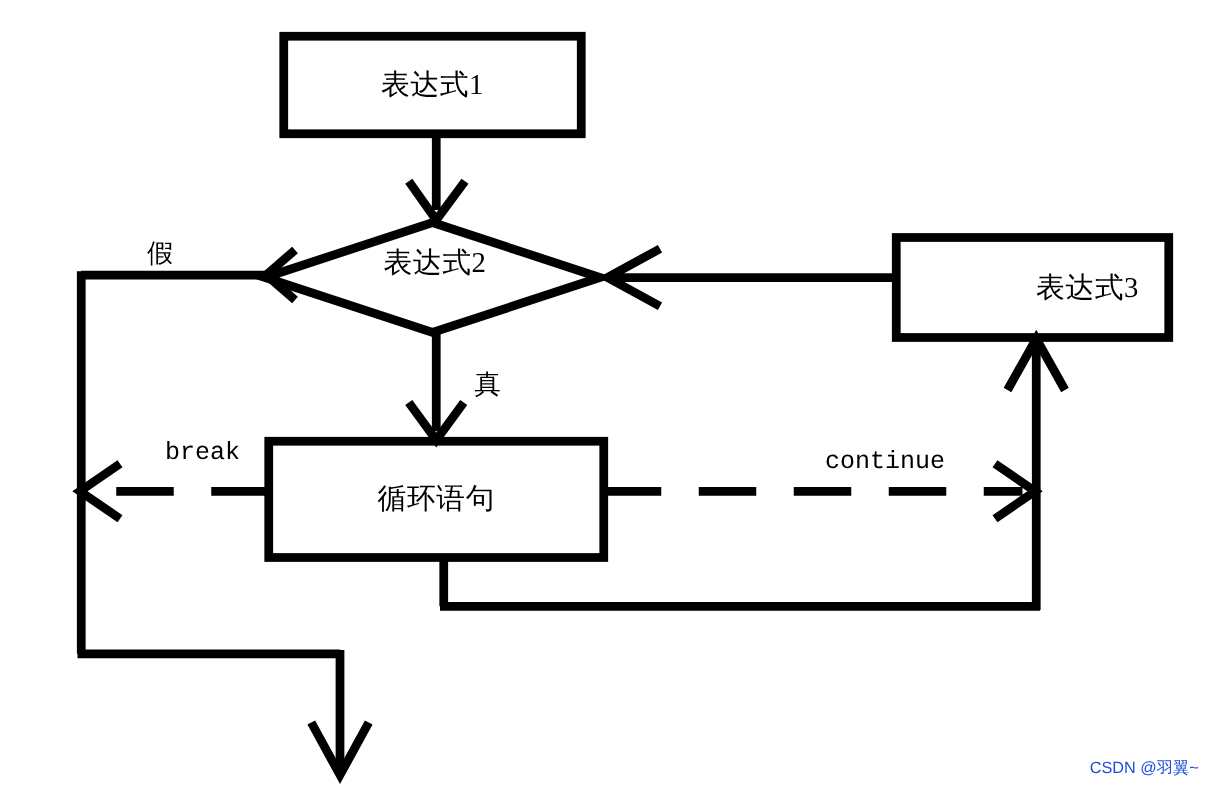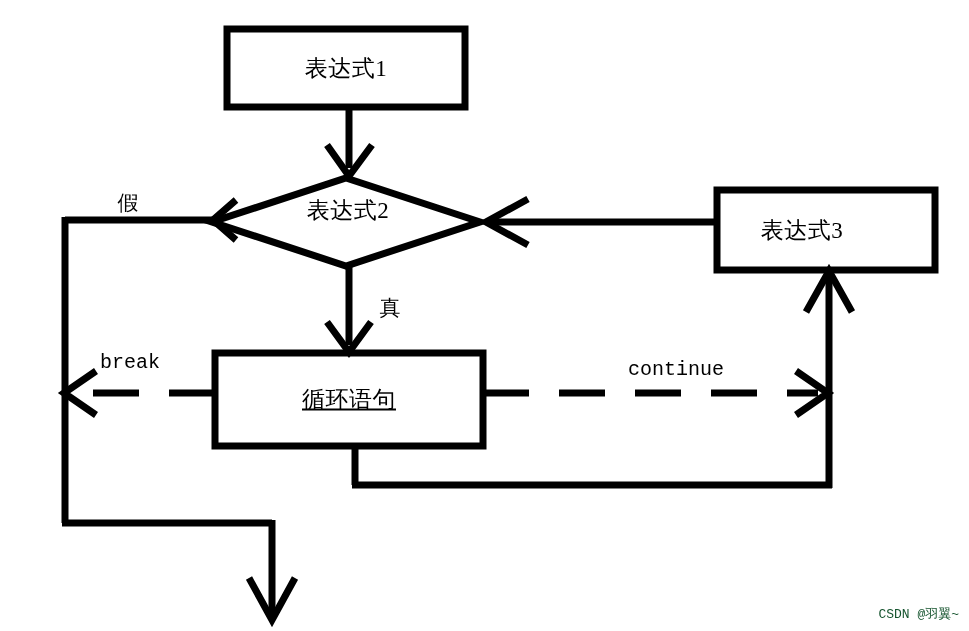--- a/index.html
+++ b/index.html
@@ -36,28 +36,29 @@
   .label-cjk {
     font-size: 23px;
     letter-spacing: 0.5px;
   }
   .label-small-cjk {
     font-size: 21px;
   }
   .label-mono {
     font-family: "Liberation Mono", "DejaVu Sans Mono", monospace;
     font-size: 20px;
+    margin-left: 32px;
   }
   .watermark {
     position: absolute;
     right: 10px;
     bottom: 8px;
-    color: #14532d;
+    color: #1d4ed8;
     font-size: 13px;
-    font-family: Liberation Mono, monospace;
+    font-family: Liberation Sans, sans-serif;
     white-space: nowrap;
   }
 </style>
 </head>
 <body>
 
 <div id="canvas">
 
   <svg id="flow-svg" viewBox="0 0 969 631">
 
@@ -116,23 +117,23 @@
       <line x1="483" y1="393" x2="818" y2="393" stroke="#000000" stroke-width="7" stroke-dasharray="46 30"></line>
       <polyline points="796,371 828,393 796,415" fill="none" stroke="#000000" stroke-width="7"></polyline>
     </g>
 
   </svg>
 
   <div class="node-label label-cjk" style="left:346px; top:68px;">表达式1</div>
 
   <div class="node-label label-cjk" style="left:348px; top:210px;">表达式2</div>
 
-  <div class="node-label label-cjk" style="left:349px; top:399px;text-decoration:underline;">循环语句</div>
+  <div class="node-label label-cjk" style="left:349px; top:399px;">循环语句</div>
 
-  <div class="node-label label-cjk" style="left:802px; top:230px;">表达式3</div>
+  <div class="node-label label-cjk" style="left:870px; top:230px;">表达式3</div>
 
   <div class="node-label label-small-cjk" style="left:128px; top:203px;">假</div>
 
   <div class="node-label label-small-cjk" style="left:390px; top:308px;">真</div>
 
   <div class="node-label label-mono" style="left:130px; top:363px;">break</div>
 
   <div class="node-label label-mono" style="left:676px; top:370px;">continue</div>
 
   <div class="watermark">CSDN @羽翼~</div>

